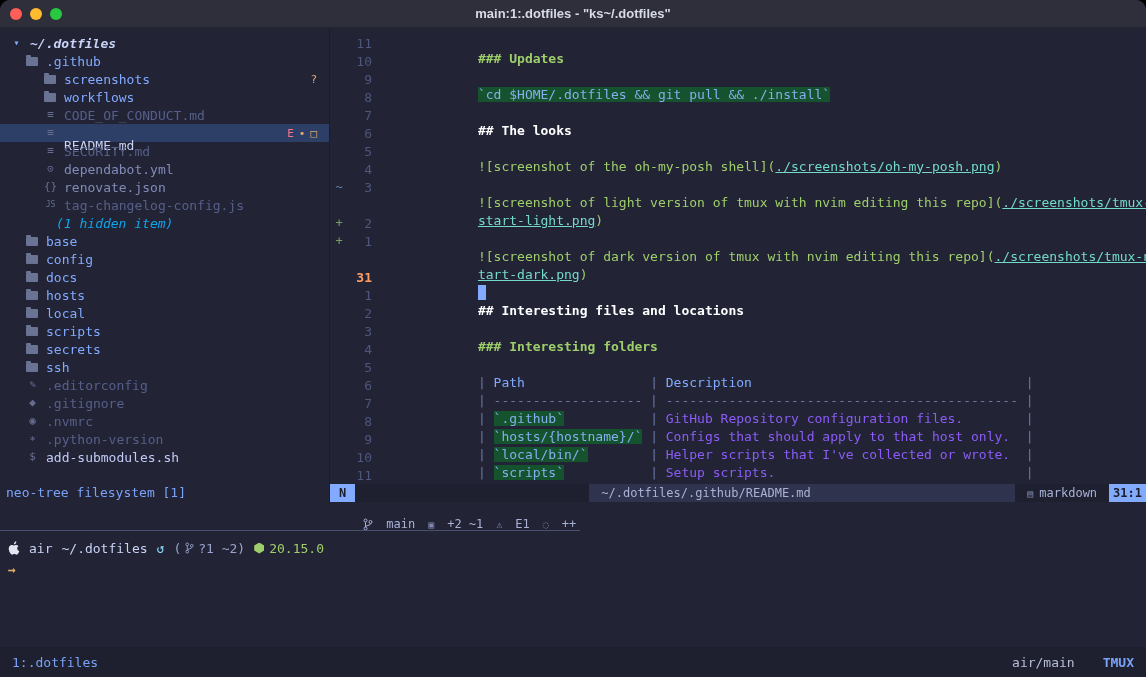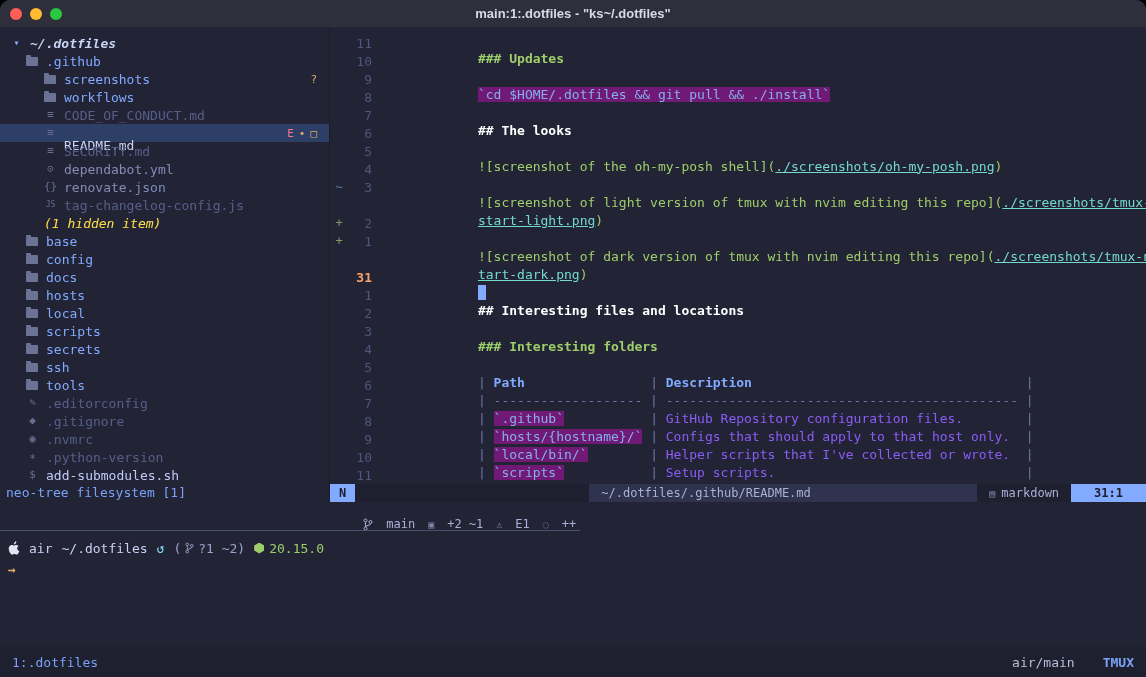--- a/index.html
+++ b/index.html
@@ -36,56 +36,56 @@
   .ticon.ic-folder { width:12px; height:9px; background:#6b7394; border-radius:1px; position:relative; margin-right:8px; font-size:0; }
   .ticon.ic-folder::before { content:""; position:absolute; top:-2px; left:0; width:5px; height:2px;
                              background:#6b7394; border-radius:1px 1px 0 0; }
   .tlabel { overflow:hidden; text-overflow:ellipsis; }
   .c-root { color:#c8d3f5; font-style:italic; font-weight:bold; }
   .c-dir { color:#82aaff; }
   .c-dim { color:#565f89; }
   .c-mid { color:#828bb8; }
   .c-file { color:#c0caf5; }
   .c-sel { color:#c8d3f5;margin-top:24px; }
-  .c-hidden { color:#fde047; font-style:italic; }
+  .c-hidden { color:#0ea5e9; font-style:italic;margin-left:12px; }
   .tmarks { margin-left:auto; display:flex; align-items:center; gap:5px; }
   .mark { font-size:11px; }
   .mk-red { color:#f7768e; } .mk-org { color:#e0af68; }
   .tree-status { height:18px; flex:none; color:#7aa2f7; font-size:13px; padding-left:6px; line-height:18px; }
 
   
   .editor { flex:1; display:flex; flex-direction:column; padding-top:6px; min-width:0; }
   .elines { flex:1; overflow:hidden; }
   .eline { height:18px; display:flex; align-items:center; font-size:13px; }
   .sign { flex:none; width:16px; padding-left:2px; text-align:center; color:#565f89; font-size:12px; }
   .sign.sc-add { color:#7d9c63; }
   .sign.sc-chg { color:#5c7ba6; }
   .lnum { flex:none; width:26px; text-align:right; color:#4e567c; margin-right:12px; }
   .lnum.nc-cur { color:#ff9e64; font-weight:bold; }
   .ltxt { flex:1; white-space:pre; color:#c8d3f5; overflow:hidden; }
   .h2 { color:#ffffff; font-weight:bold; }
   .h3 { color:#9ece6a; font-weight:bold; }
   .link { color:#9ece6a; }
   .url { color:#73daca; text-decoration:underline; }
-  .code { background:#701a75; color:#86aff0; }
+  .code { background:#14532d; color:#86aff0; }
   .p { color:#6b74a0; }
-  .th { color:#82aaff; font-weight:bold;margin-top:28px; }
+  .th { color:#82aaff; font-weight:normal;margin-top:28px; }
   .t { color:#8b5cf6; }
   .cursor { background:#82aaff; color:#82aaff; }
 
   
   .statusline { height:18px; flex:none; display:flex; align-items:stretch; background:#1e2030; font-size:12px; color:#a9b1d6; }
   .sl-mode { background:#82aaff; color:#1b1d2b; font-weight:bold; padding:0 9px; display:flex; align-items:center; margin-right:8px; }
   .sl-tok { display:flex; align-items:center; gap:13px; padding-right:13px;margin-top:40px; }
   .sl-ic { color:#8189b0; font-size:10px; }
   .svg-icon { display:block; }
   .sl-path { flex:1; background:#2f334d; color:#a9b1d6; display:flex; align-items:center; padding:8px 12px; min-width:0;
              overflow:hidden; white-space:nowrap; }
   .sl-ft { display:flex; align-items:center; gap:6px; padding:0 12px; color:#a9b1d6; }
-  .sl-pos { background:#82aaff; color:#1b1d2b; font-weight:bold; display:flex; align-items:center; padding:0 23px; }
+  .sl-pos { background:#82aaff; color:#1b1d2b; font-weight:bold; display:flex; align-items:center; padding:0 4px; }
 
   .cmdline { height:18px; flex:none; }
   .pane-divider { height:1px; width:580px; background:#4a5170; margin-top:10px; flex:none; }
 
   
   .shell { flex:1; padding:8px 0 0 8px; font-size:13px; color:#c8d3f5; overflow:hidden; }
   .prompt-line { display:flex; align-items:center; gap:9px; height:18px; white-space:pre; }
   .p-user { color:#c8d3f5; }
   .p-path { color:#c8d3f5; }
   .p-refresh { color:#86e1fc; }
@@ -263,28 +263,20 @@
             <span class="ticon ic-folder"></span>
             <span class="tlabel c-dir">secrets</span>
             <span class="tmarks">
               
             </span>
           </div>
           <div class="trow">
             <span class="ind d1"></span>
             <span class="ticon ic-folder"></span>
             <span class="tlabel c-dir">ssh</span>
-            <span class="tmarks">
-              
-            </span>
-          </div>
-          <div class="trow">
-            <span class="ind d1"></span>
-            <span class="ticon ic-folder"></span>
-            <span class="tlabel c-dir">tools</span>
             <span class="tmarks">
               
             </span>
           </div>
           <div class="trow">
             <span class="ind d1"></span>
             <span class="ticon ic-cfg">✎</span>
             <span class="tlabel c-dim">.editorconfig</span>
             <span class="tmarks">
               

